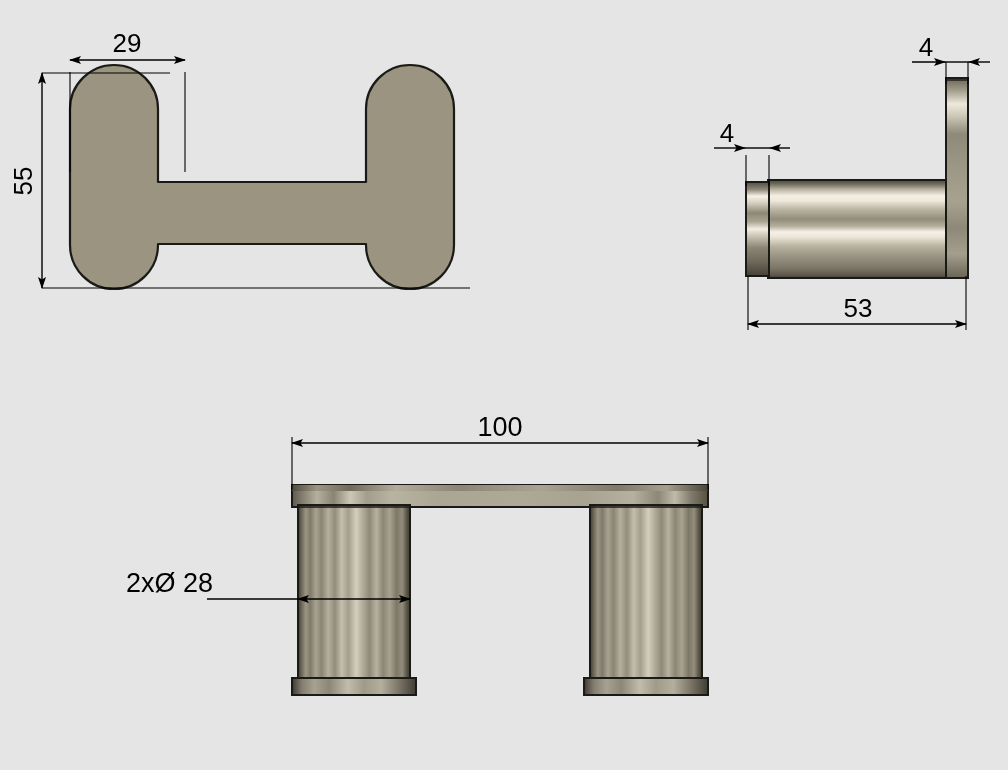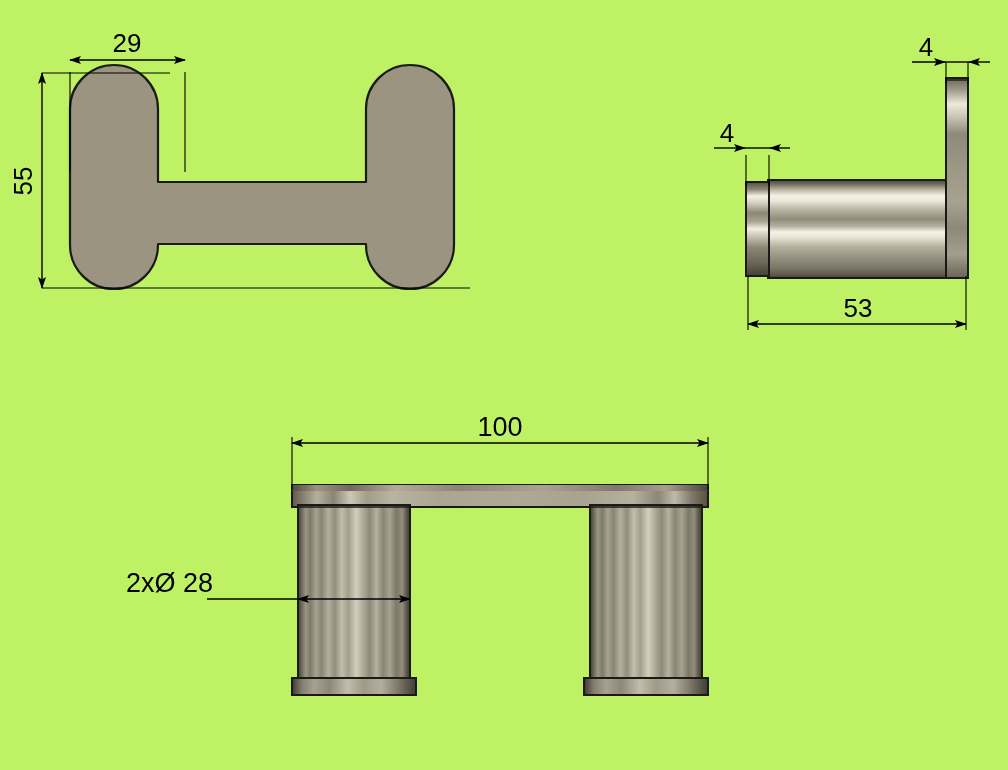--- a/index.html
+++ b/index.html
@@ -8,21 +8,21 @@
     padding: 0;
     background: #ffffff;
   }
   body {
     font-family: "Liberation Sans", sans-serif;
   }
   #drawing-sheet {
     position: relative;
     width: 1008px;
     height: 770px;
-    background: #bef264;
+    background: #e5e5e5;
     overflow: hidden;
   }
   #drawing-sheet svg {
     display: block;
   }
   text {
     font-family: "Liberation Sans", sans-serif;
     fill: #000000;
     stroke: none;
   }

